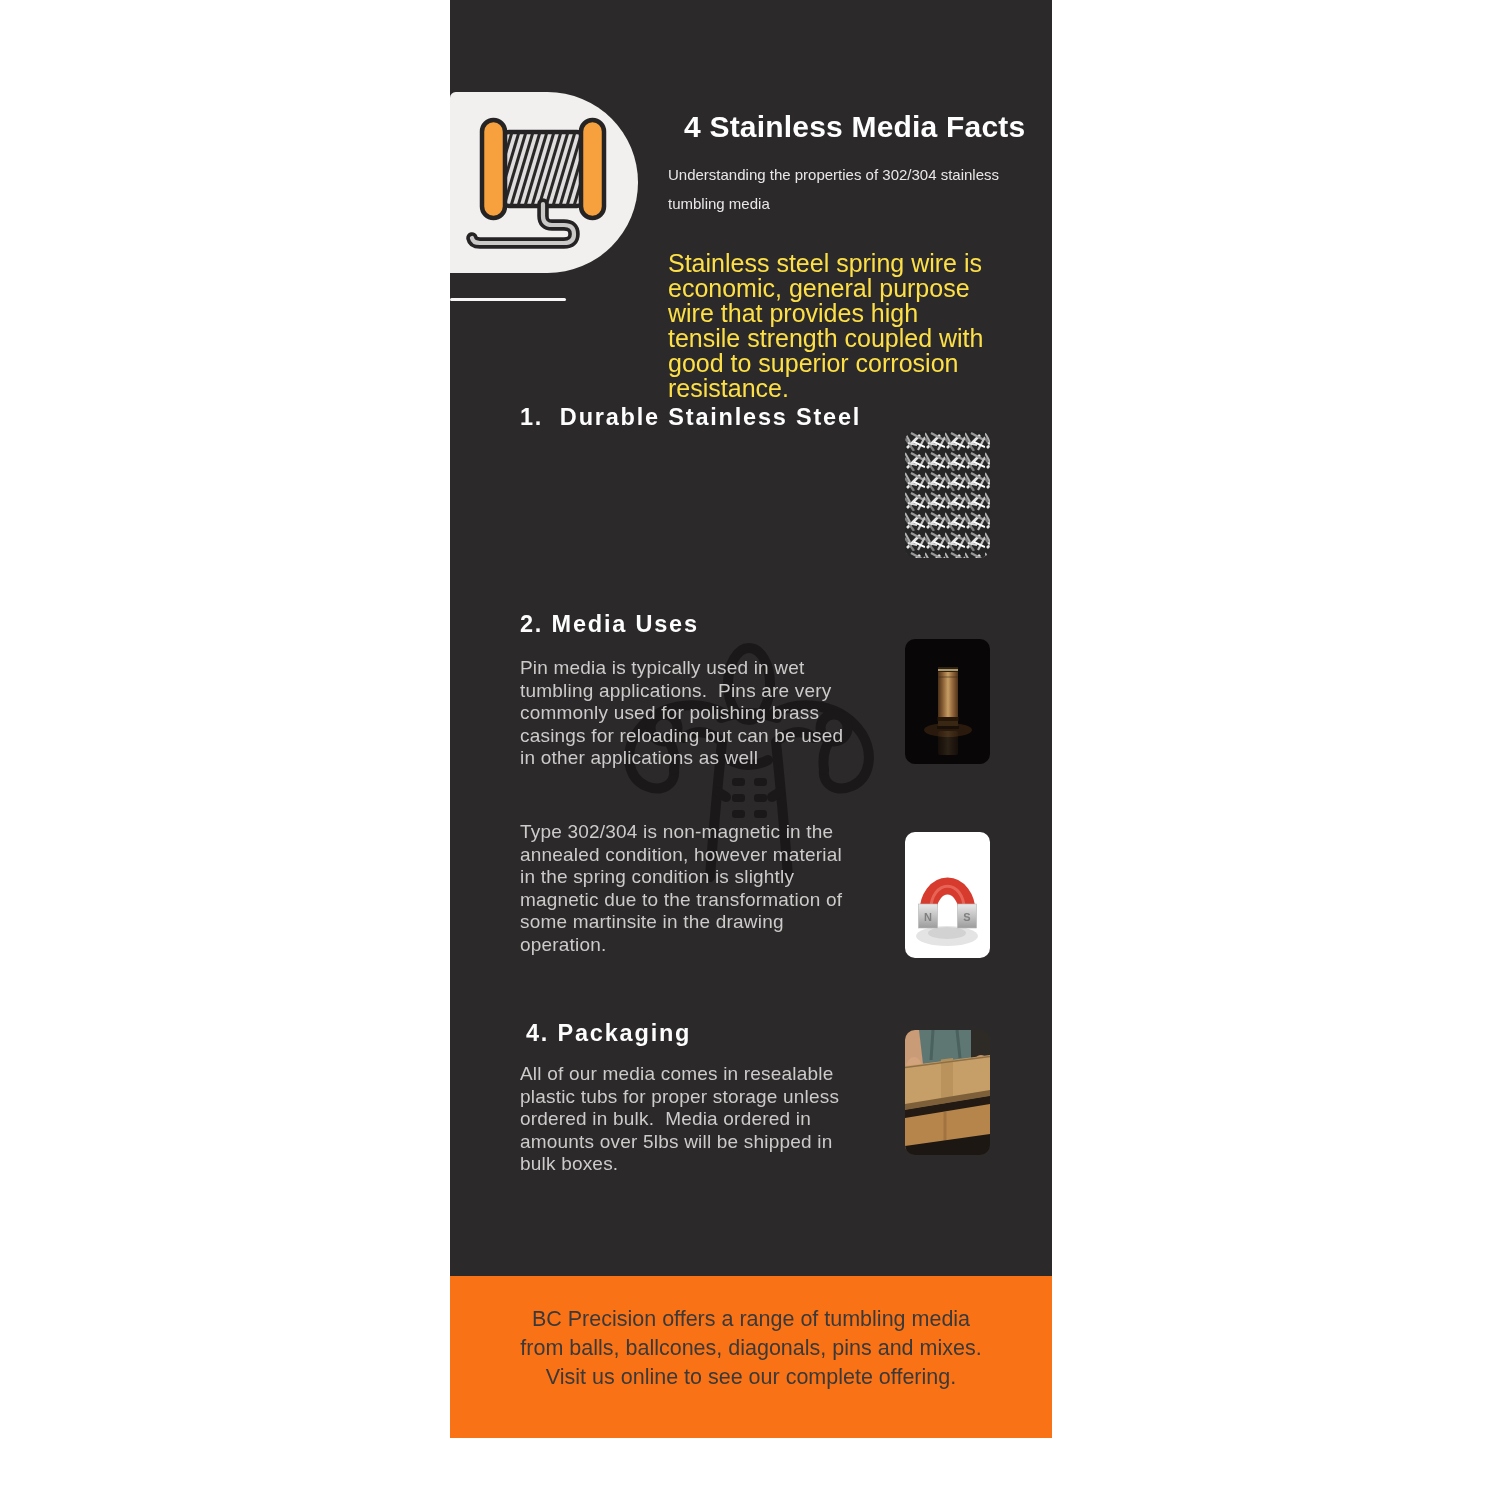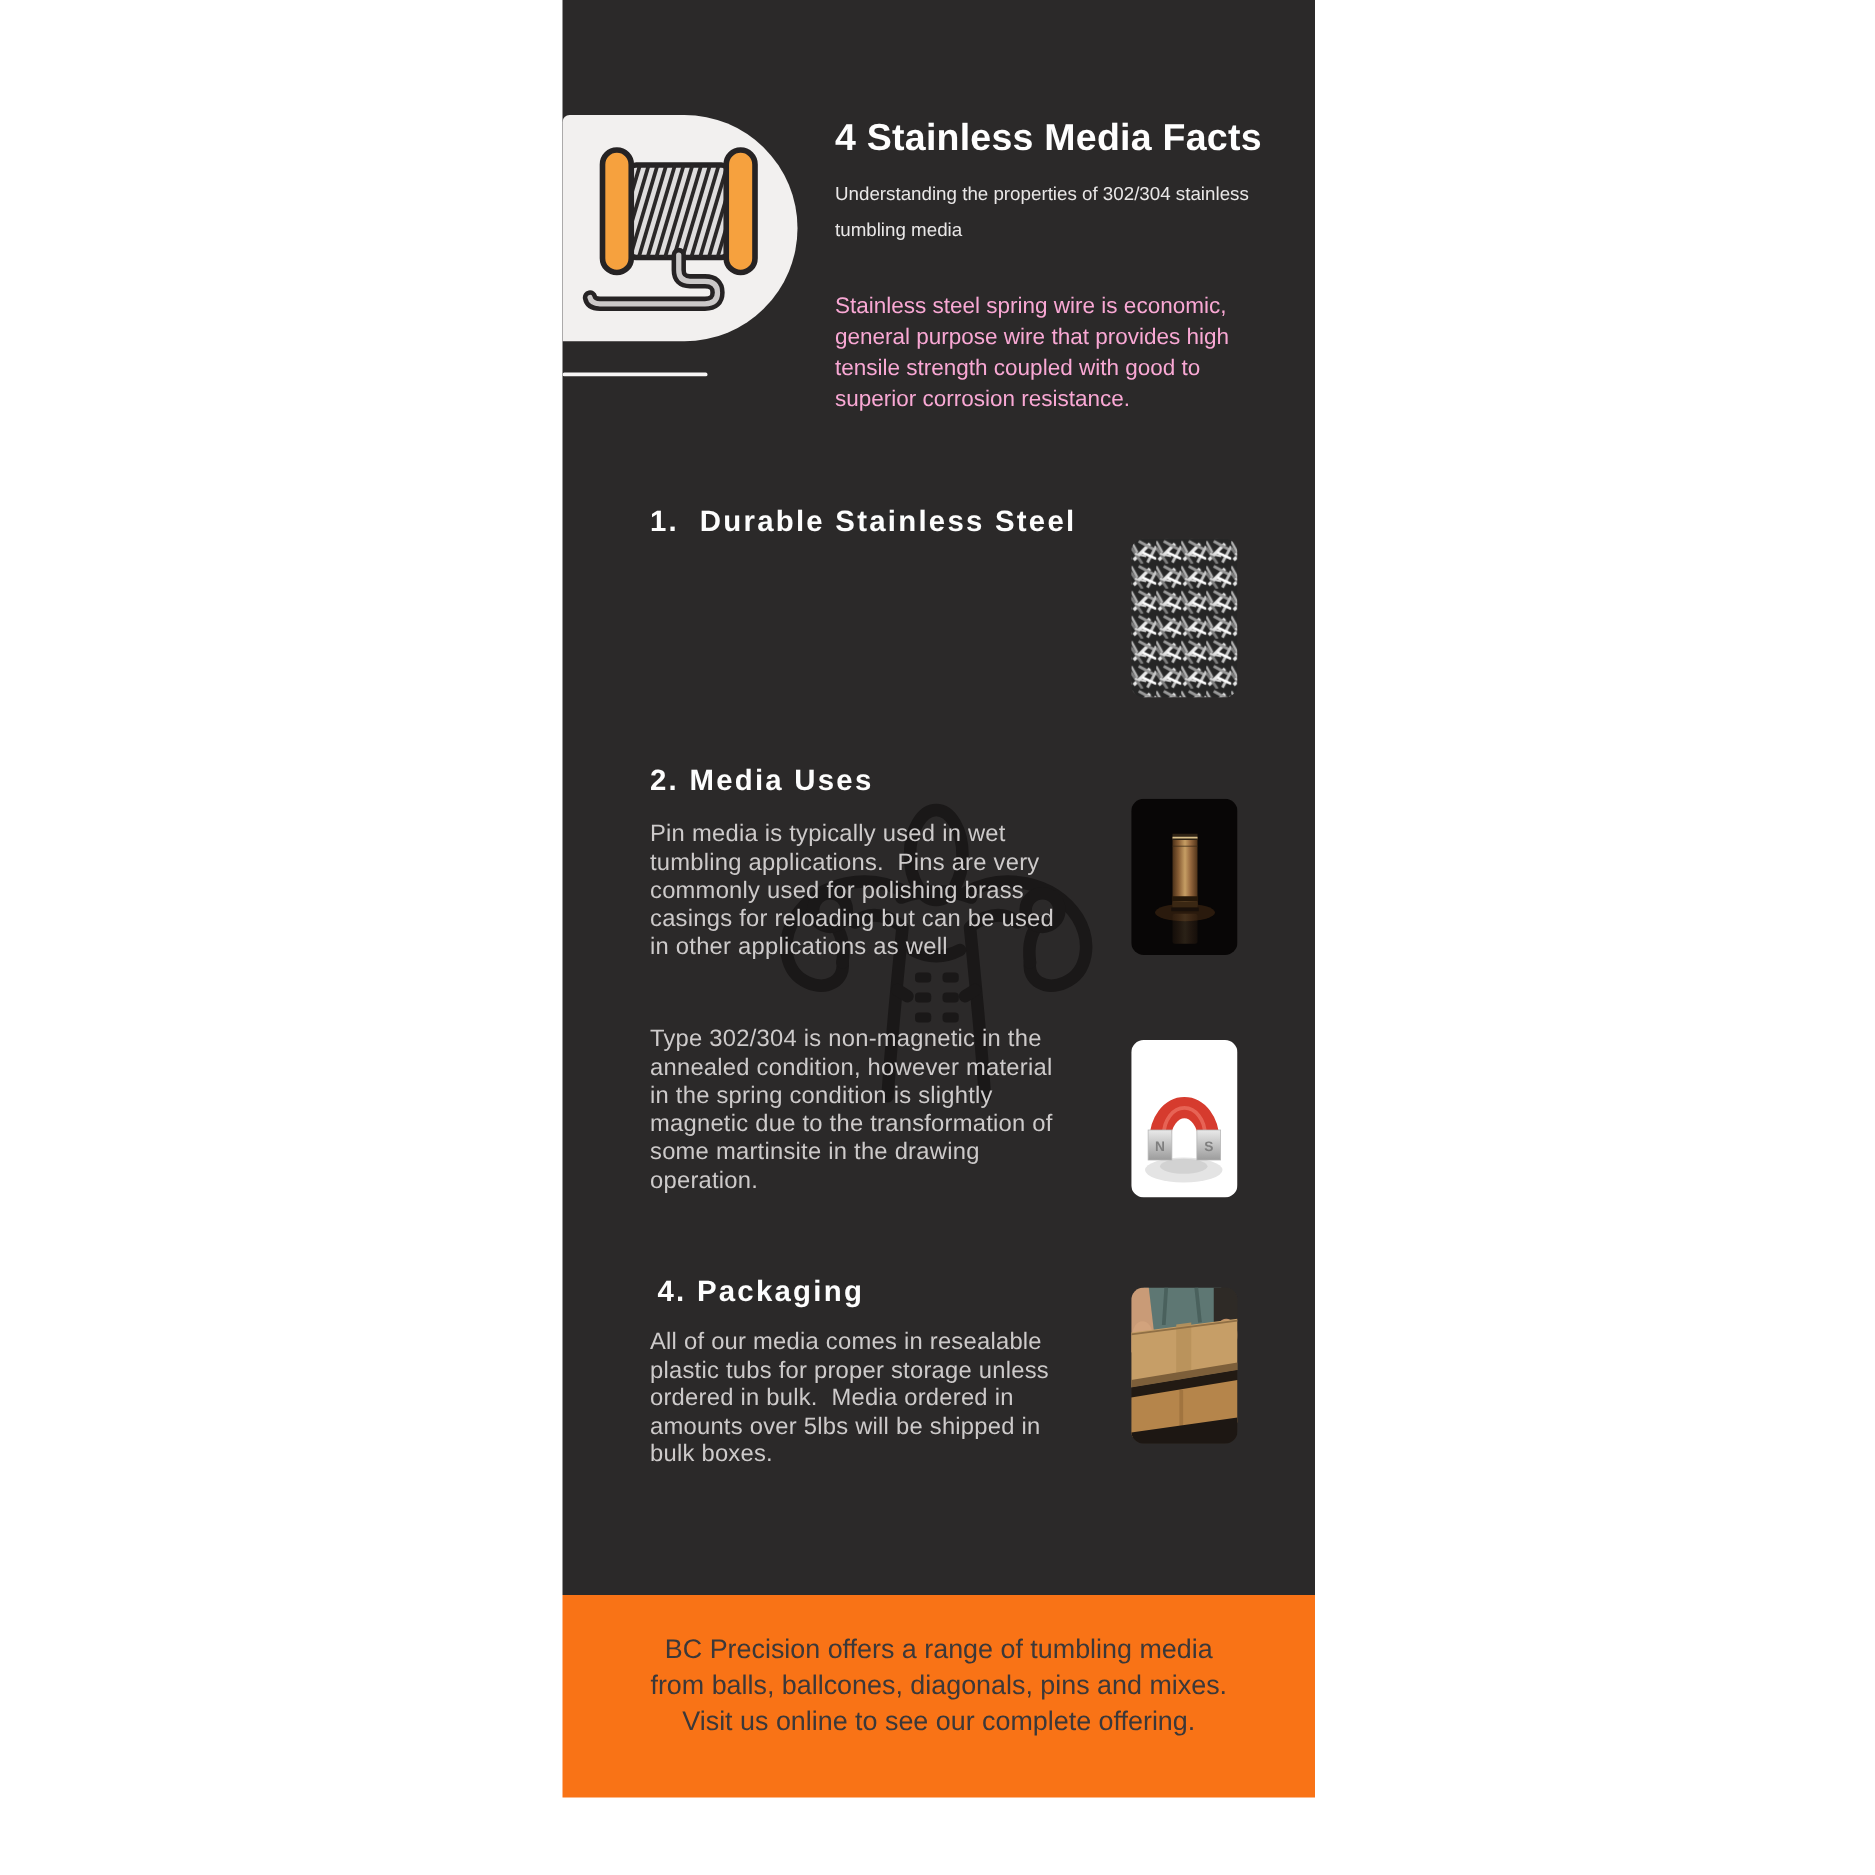--- a/index.html
+++ b/index.html
@@ -8,23 +8,23 @@
     background:#ffffff;font-family:"Liberation Sans", sans-serif;
   }
   .card{position:absolute;left:450px;top:0;width:602px;height:1500px;}
   .main{position:absolute;left:0;top:0;width:602px;height:1276px;background:#2B2929;overflow:hidden;}
 
   
   .pill{position:absolute;left:0;top:92px;width:188px;height:181px;background:#F2F0EF;border-radius:6px 95px 95px 0;}
   .pill svg{position:absolute;left:0;top:0;}
   .underline{position:absolute;left:0;top:298px;width:116px;height:3px;background:#F7F5F5;border-radius:2px;}
   .hero-text{position:absolute;left:218px;top:94px;width:380px;}
-  .hero-title{margin:0;font-size:30px;font-weight:bold;color:#FEFEFE;letter-spacing:.2px;}
+  .hero-title{margin:16px;font-size:30px;font-weight:bold;color:#FEFEFE;letter-spacing:.2px;}
   .hero-subtitle{margin:13px 0 0;font-size:15px;color:#E9E7E7;line-height:29px;width:372px;}
-  .hero-paragraph{margin:33px 0 0;font-size:18px;color:#f9a8d4;line-height:25px;width:320px;white-space:pre-wrap;}
+  .hero-paragraph{margin:33px 0 0;font-size:25px;color:#fde047;line-height:25px;width:320px;white-space:pre-wrap;}
 
   
   .section{position:absolute;left:70px;width:480px;}
   .section h2{margin:0;font-size:23.5px;font-weight:bold;color:#FDFDFD;letter-spacing:1.8px;white-space:pre-wrap;}
   .section p{margin:0;font-size:19px;color:#CDCACA;line-height:22.5px;width:324px;white-space:pre-wrap;letter-spacing:.2px;}
   .s1{top:404px;} .s1 p{margin-top:29px;}
   .s2{top:611px;} .s2 p{margin-top:19px;}
   .s3{top:808px;} .s3 p{margin-top:13px;}
   .s4{top:1020px;} .s4 h2{margin-left:6px;} .s4 p{margin-top:16px;}
 

